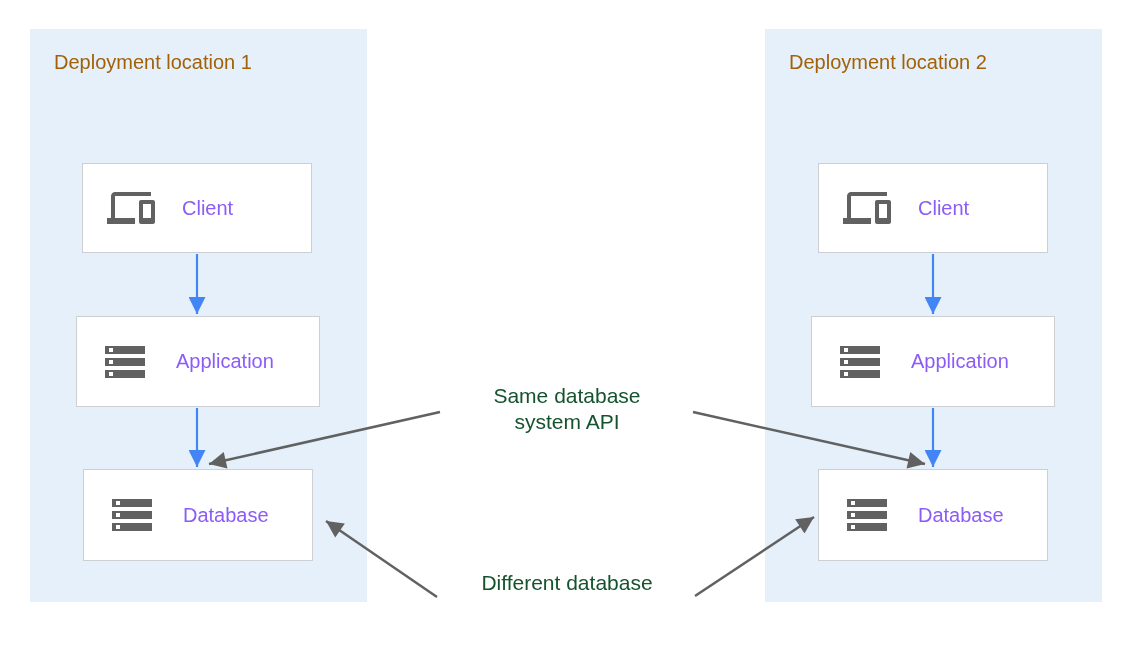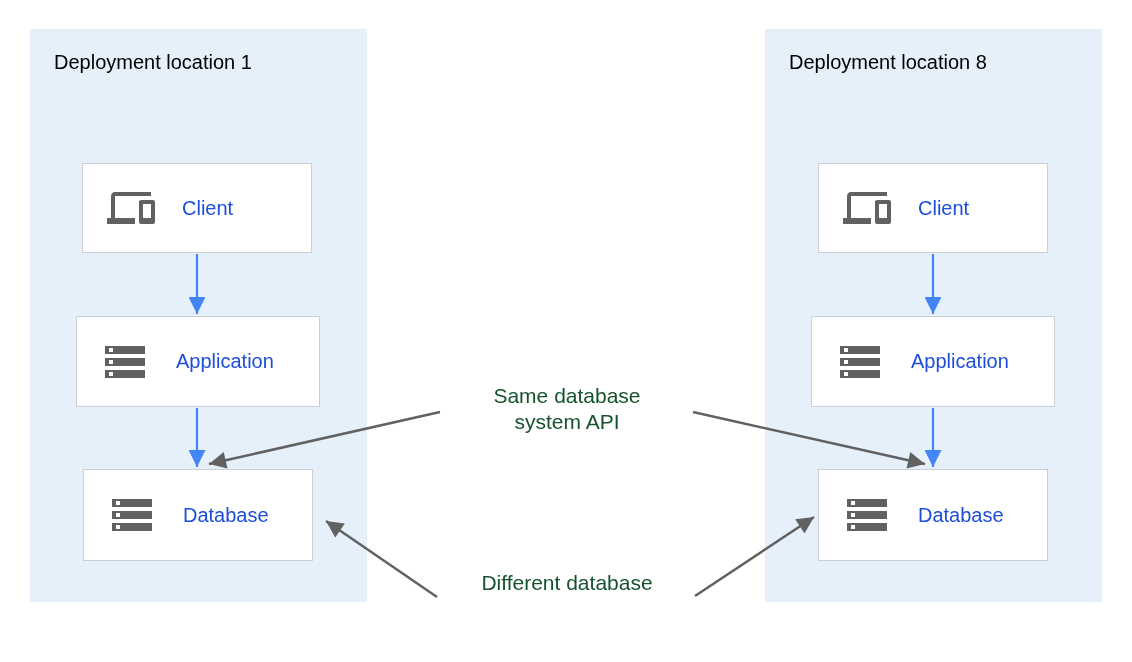--- a/index.html
+++ b/index.html
@@ -16,37 +16,37 @@
     top: 29px;
     width: 337px;
     height: 573px;
     background: #e6f0fb;
   }
   .panel-title {
     position: absolute;
     left: 24px;
     top: 22px;
     font-size: 20px;
-    color: #000000;
+    color: #a16207;
     white-space: nowrap;
   }
   .node {
     position: absolute;
     box-sizing: border-box;
     background: #ffffff;
     border: 1px solid #cdd0d3;
     display: flex;
     align-items: center;
     padding-left: 20px;
   }
   .node .icon { flex: 0 0 auto; display: block; }
   .node-label {
     margin-left: 23px;
     font-size: 20px;
-    color: #1d4ed8;
+    color: #8b5cf6;
     white-space: nowrap;
   }
   .annotation {
     position: absolute;
     width: 260px;
     text-align: center;
     font-size: 21px;
     line-height: 26px;
     color: #14532d;
   }
@@ -60,21 +60,21 @@
 </head>
 <body>
 
 <div id="canvas">
 
   <div class="panel" style="left:30px;">
     <div class="panel-title">Deployment location 1</div>
   </div>
 
   <div class="panel" style="left:765px;">
-    <div class="panel-title">Deployment location 8</div>
+    <div class="panel-title">Deployment location 2</div>
   </div>
 
   <svg id="arrows" viewBox="0 0 1132 662" xmlns="http://www.w3.org/2000/svg">
     <defs>
       <marker id="blue-head" viewBox="0 0 10 10" refX="10" refY="5" markerWidth="21" markerHeight="17" orient="auto" markerUnits="userSpaceOnUse">
         <path d="M0,0 L10,5 L0,10 z" fill="#4285f4"></path>
       </marker>
       <marker id="gray-head" viewBox="0 0 10 10" refX="10" refY="5" markerWidth="24" markerHeight="17" orient="auto" markerUnits="userSpaceOnUse">
         <path d="M0,0 L10,5 L0,10 z" fill="#616161"></path>
       </marker>

